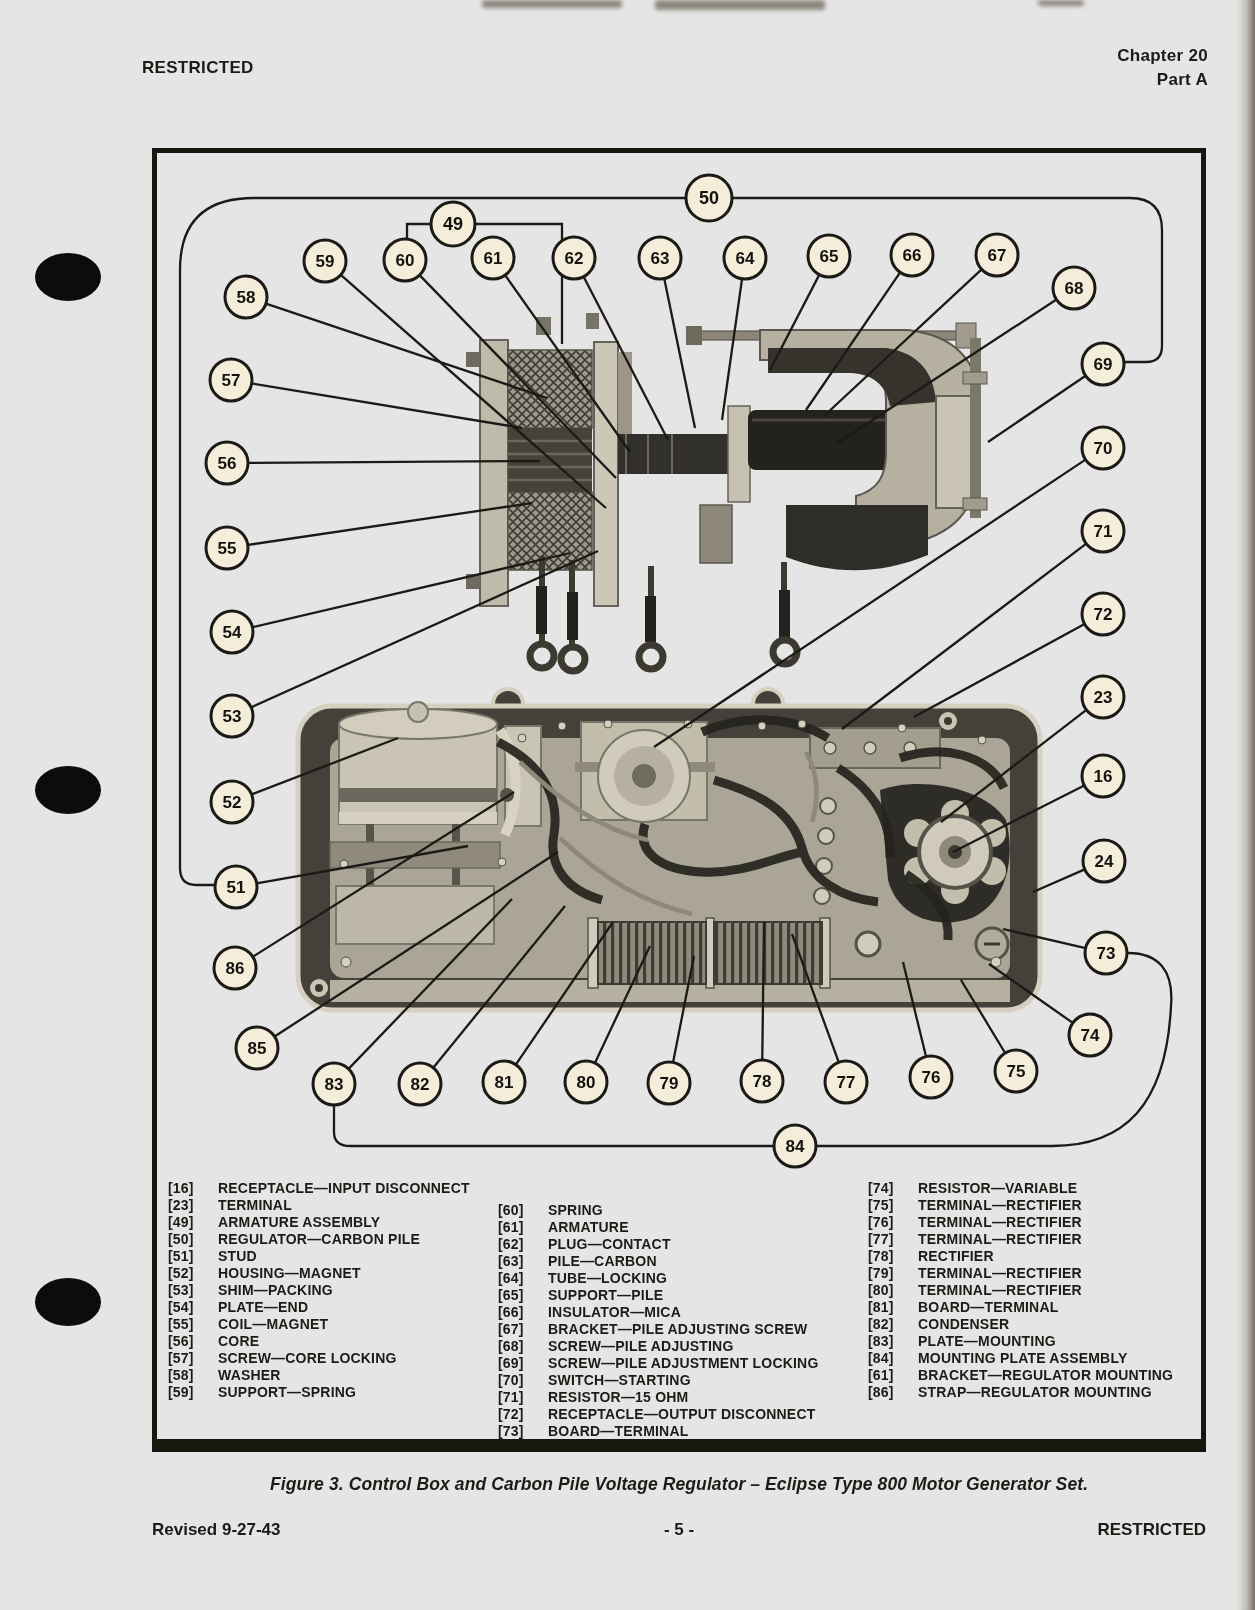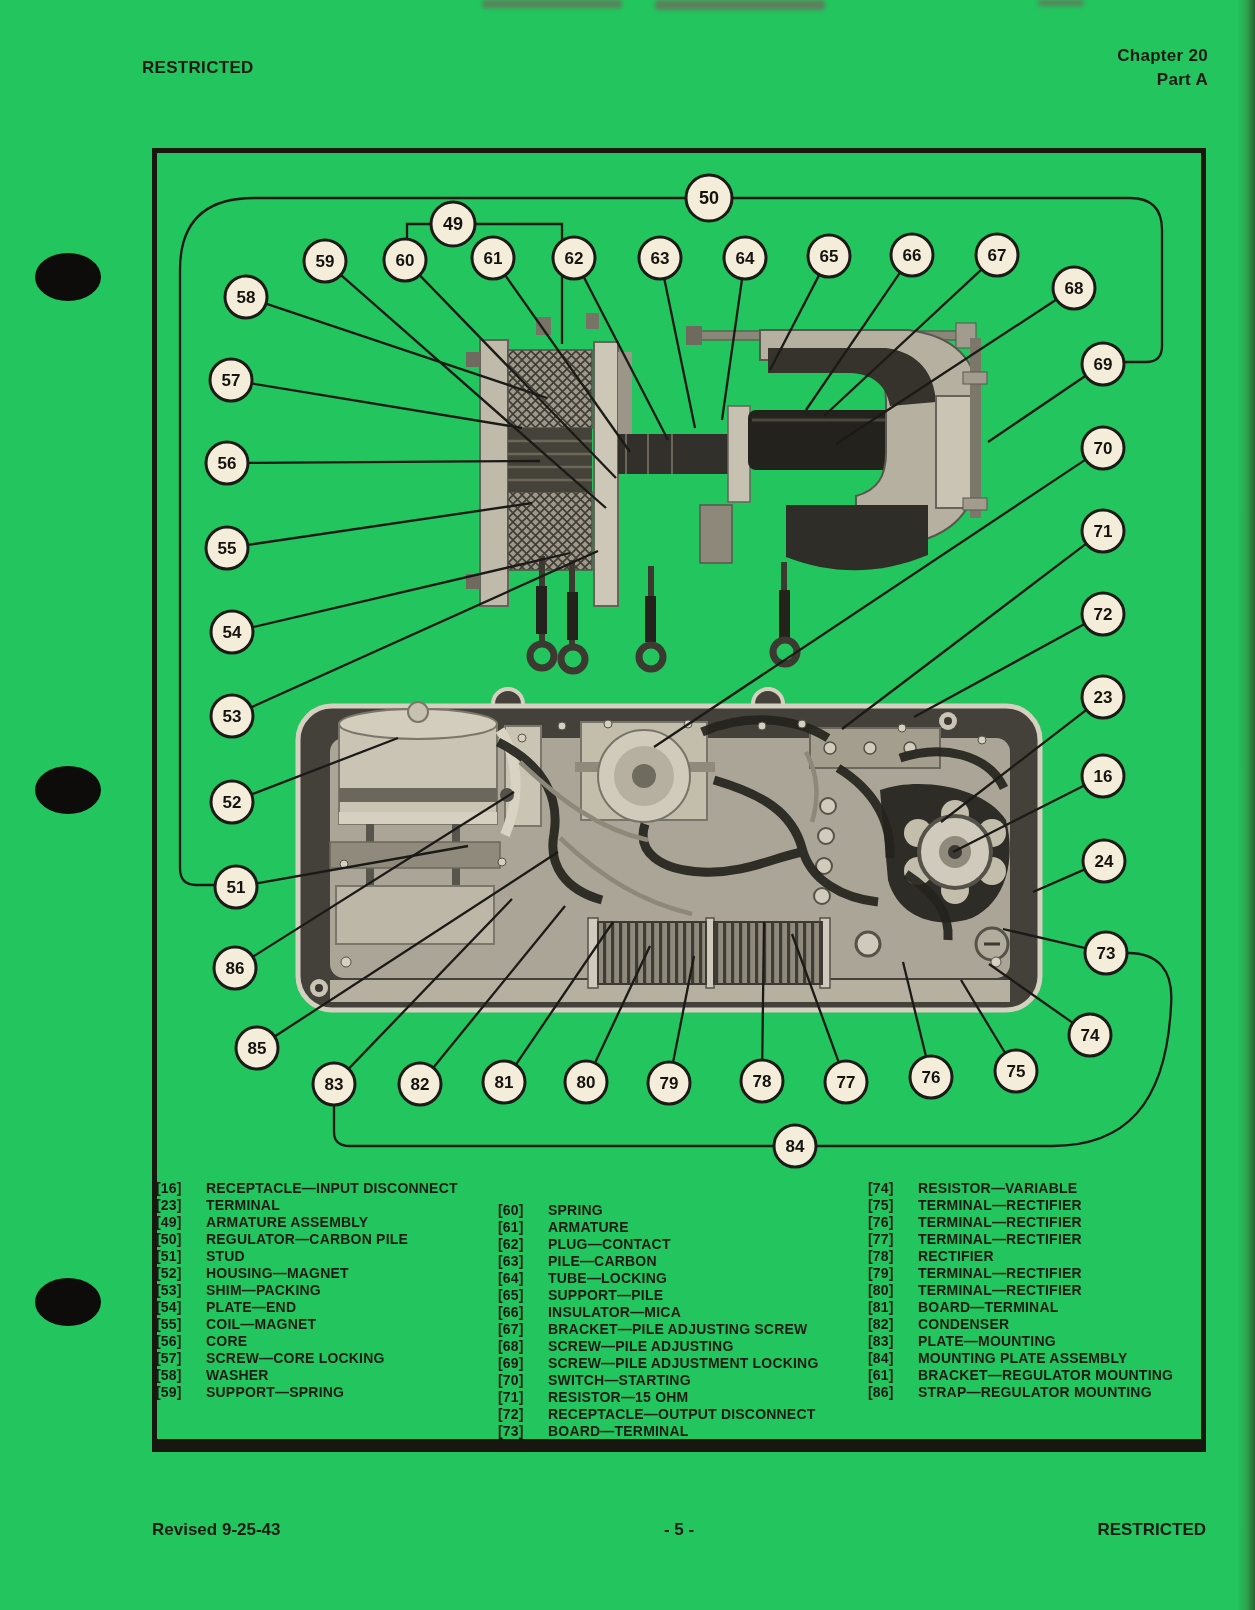--- a/index.html
+++ b/index.html
@@ -1,18 +1,18 @@
 <!DOCTYPE html>
 <html><head>
 <meta charset="utf-8">
 <style>
   html,body{margin:0;padding:0;background:#777;}
   .page{
     position:relative;width:1255px;height:1610px;margin:0 auto;
-    background:#22c55e;overflow:hidden;
+    background:#e5e5e5;overflow:hidden;
     font-family:"Liberation Sans",sans-serif;color:#1c1b16;
   }
   .hole{position:absolute;width:66px;height:48px;border-radius:50%;background:#0d0c0a;}
   .hdr{position:absolute;font-weight:700;font-size:17px;letter-spacing:.3px;}
   .hdr-right{text-align:right;line-height:24px;}
   .figure-box{
     position:absolute;left:152px;top:148px;width:1054px;height:1304px;
     border:5px solid #17160f;border-bottom-width:13px;box-sizing:border-box;
   }
   svg.diagram{position:absolute;left:152px;top:148px;width:1054px;height:1022px;}
@@ -405,21 +405,21 @@
           <circle cx="334" cy="1084" r="21" fill="#f4edd9" stroke="#1b1a17" stroke-width="3"></circle>
           <text x="334" y="1084" dy="0.36em" text-anchor="middle" font-family="&quot;Liberation Sans&quot;,sans-serif" font-weight="700" font-size="17" fill="#14130f">83</text>
         </g>
         <g>
           <circle cx="795" cy="1146" r="21" fill="#f4edd9" stroke="#1b1a17" stroke-width="3"></circle>
           <text x="795" y="1146" dy="0.36em" text-anchor="middle" font-family="&quot;Liberation Sans&quot;,sans-serif" font-weight="700" font-size="17" fill="#14130f">84</text>
         </g>
       </g>
   </svg>
 
-  <div class="legend-col" style="left:156px;">
+  <div class="legend-col" style="left:168px;">
       <div class="legend-row">
         <span class="legend-num">[16]</span>
         <span>RECEPTACLE—INPUT DISCONNECT</span>
       </div>
       <div class="legend-row">
         <span class="legend-num">[23]</span>
         <span>TERMINAL</span>
       </div>
       <div class="legend-row">
         <span class="legend-num">[49]</span>
@@ -572,19 +572,20 @@
       <div class="legend-row">
         <span class="legend-num">[61]</span>
         <span>BRACKET—REGULATOR MOUNTING</span>
       </div>
       <div class="legend-row">
         <span class="legend-num">[86]</span>
         <span>STRAP—REGULATOR MOUNTING</span>
       </div>
     </div>
 
-
-  <div class="footer" style="left:152px;">Revised 9-25-43</div>
+  <div class="caption">Figure 3.  Control Box and Carbon Pile Voltage Regulator – Eclipse Type 800 Motor Generator Set.</div>
+
+  <div class="footer" style="left:152px;">Revised 9-27-43</div>
   <div class="footer" style="left:152px;width:1054px;text-align:center;">- 5 -</div>
   <div class="footer" style="right:49px;">RESTRICTED</div>
 
   <div class="edge-shade"></div>
 </div>
 
 </body></html>

